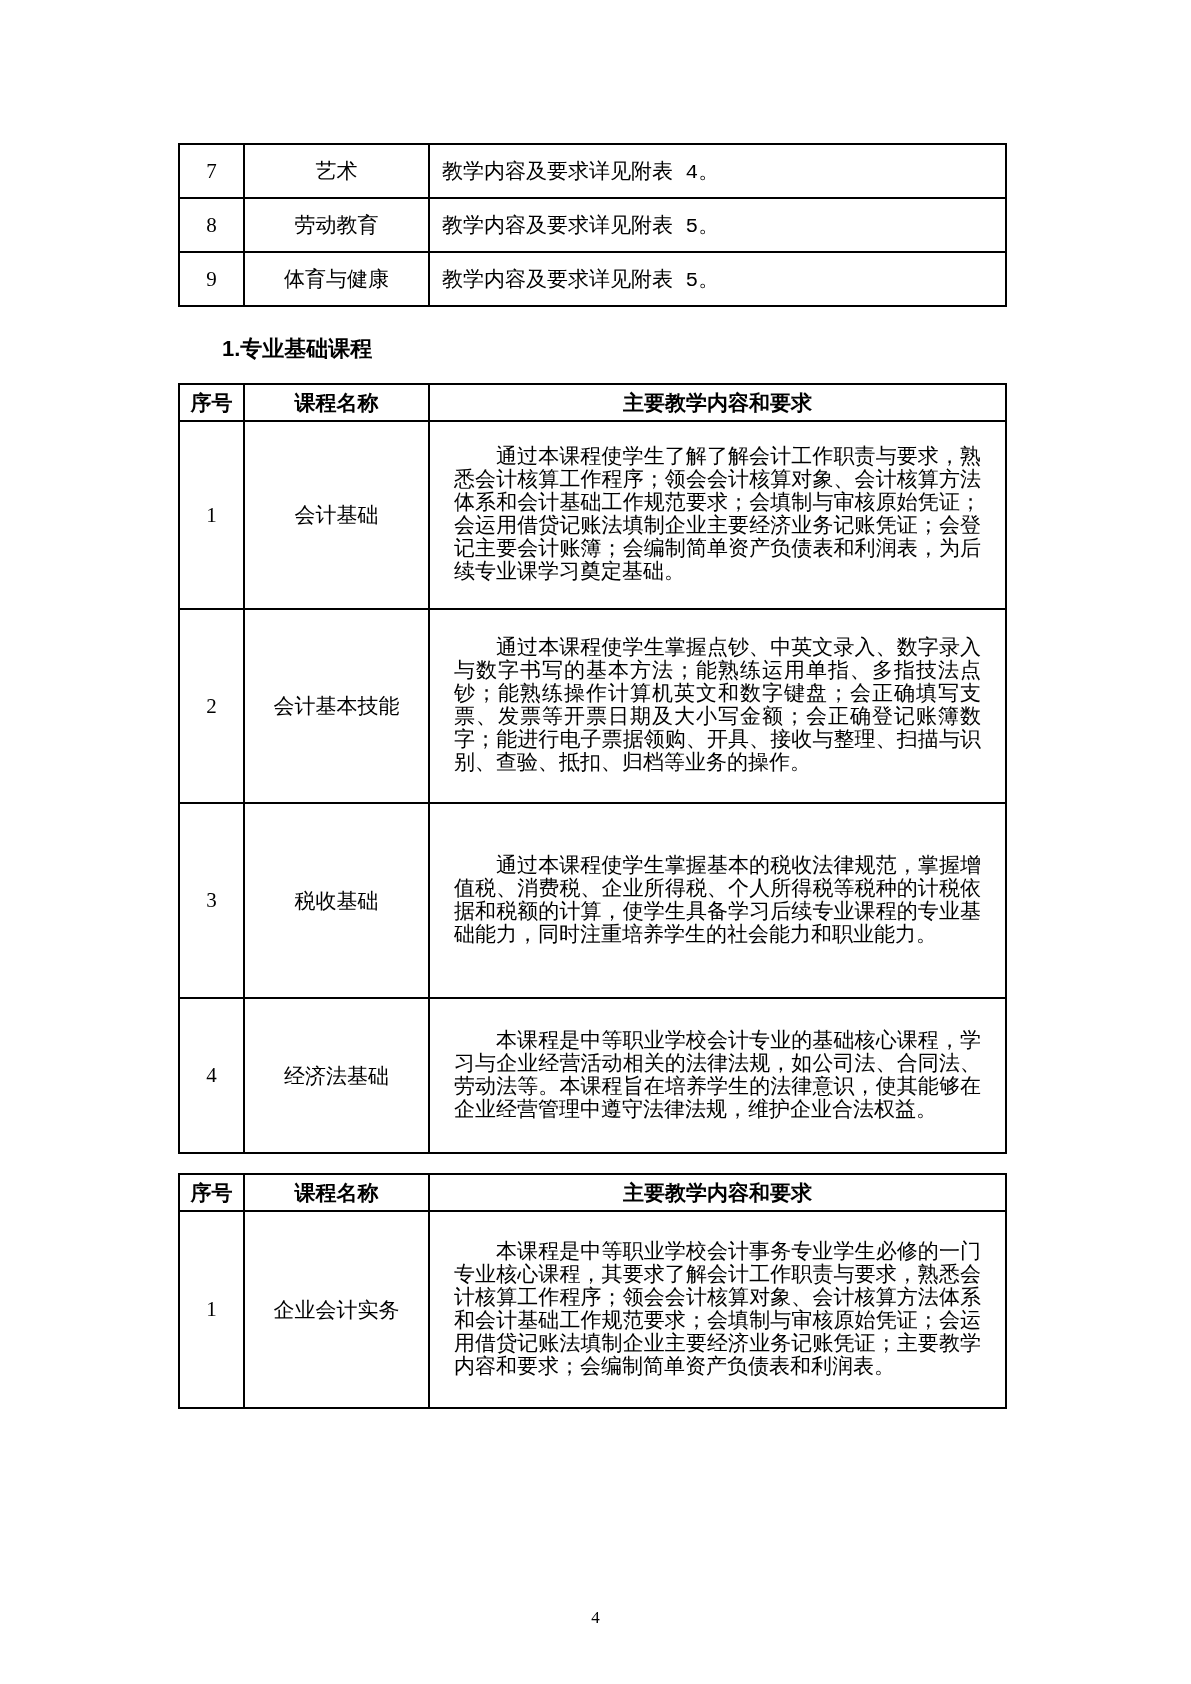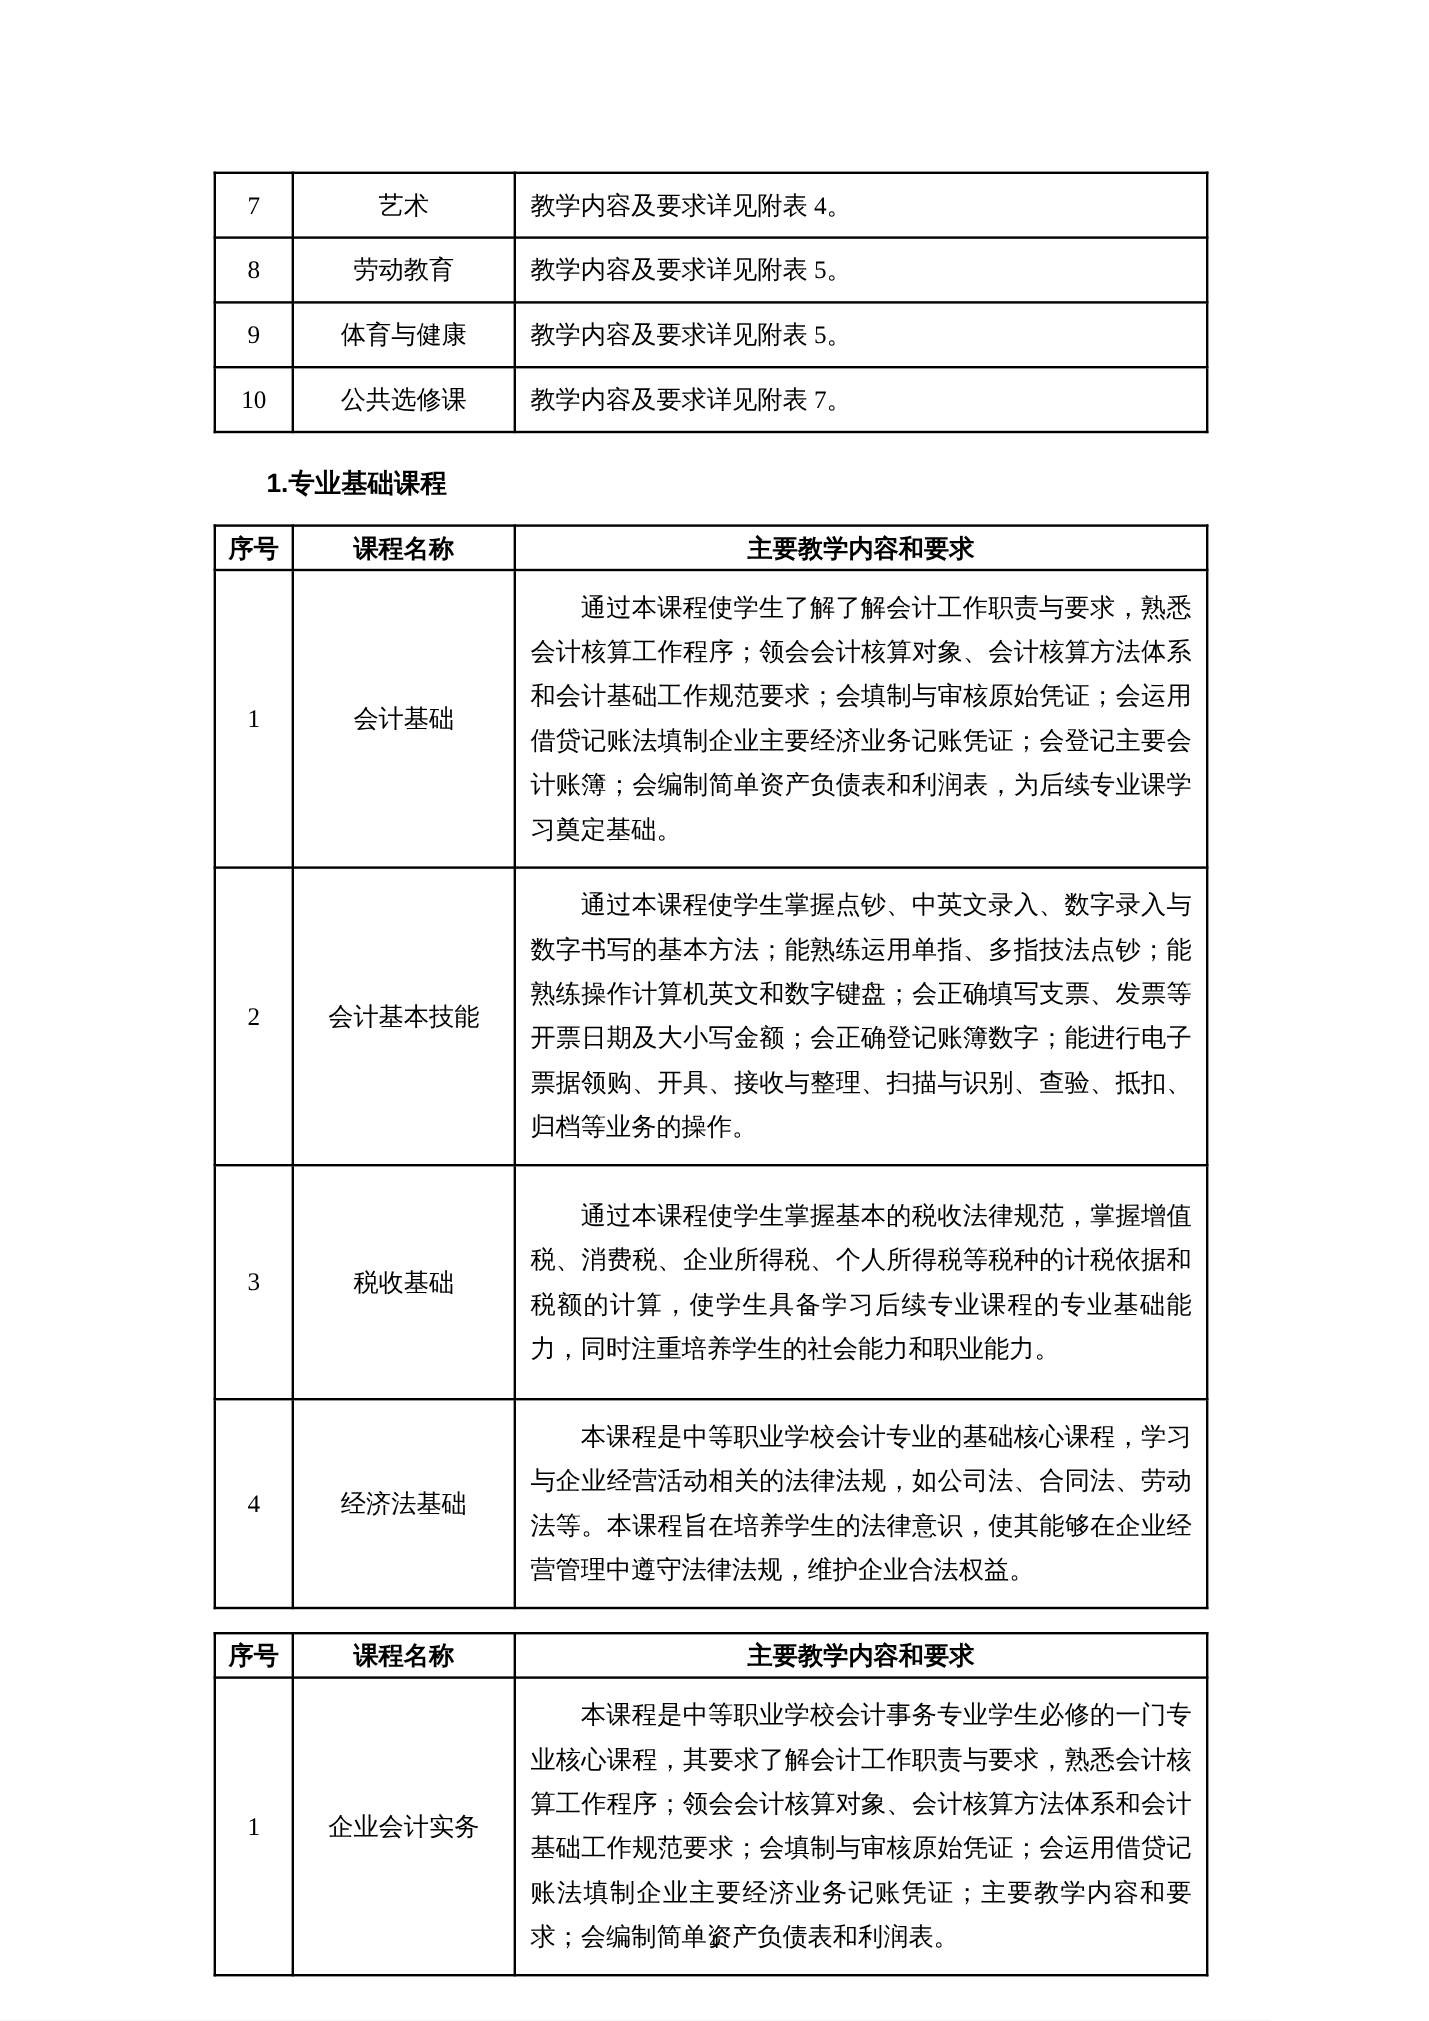--- a/index.html
+++ b/index.html
@@ -22,21 +22,21 @@
     vertical-align:middle;
     font-size:21px;
     color:#000;
     overflow:hidden;
   }
   .col-no{width:65px;}
   .col-course{width:185px;}
   .col-desc{width:577px;}
   .c-no{text-align:center;}
   .c-course{text-align:center;margin-left:39px;}
-  .c-desc{text-align:left;padding:12px 12px;}
+  .c-desc{text-align:left;padding:12px 12px;font-family:Liberation Mono, monospace;}
   
   .top-tbl{margin-top:143px;}
   .top-tbl tr{height:40px;}
   
   .sec-title{
     margin:46px 0 0 140px;
     font-size:23px;
     font-weight:bold;
     font-family:"Liberation Sans","DejaVu Sans",sans-serif;
   }
@@ -49,24 +49,24 @@
   .sub2{margin-top:60px;}
   
   .course-tbl{margin-top:19px;}
   .course-tbl th{
     height:33px;
     font-weight:bold;
     text-align:center;
     font-size:21px;
   }
   .course-tbl .para{
-    margin:0;
+    margin:12px;
     text-indent:2em;
     text-align:justify;
-    line-height:37px;
+    line-height:23px;
     font-size:21px;
   }
   .basic-tbl tbody tr:nth-child(1){height:175px;}
   .basic-tbl tbody tr:nth-child(2){height:194px;}
   .basic-tbl tbody tr:nth-child(3){height:195px;}
   .basic-tbl tbody tr:nth-child(4){height:155px;}
   .core-tbl tbody tr:nth-child(1){height:197px;}
   .page-num{
     position:absolute;
     left:0;right:0;
@@ -94,25 +94,20 @@
       </tr>
       <tr>
         <td class="c-no">8</td>
         <td class="c-course">劳动教育</td>
         <td class="c-desc">教学内容及要求详见附表 5。</td>
       </tr>
       <tr>
         <td class="c-no">9</td>
         <td class="c-course">体育与健康</td>
         <td class="c-desc">教学内容及要求详见附表 5。</td>
-      </tr>
-      <tr>
-        <td class="c-no">10</td>
-        <td class="c-course">公共选修课</td>
-        <td class="c-desc">教学内容及要求详见附表 7。</td>
       </tr>
     </tbody>
   </table>
 
   <h3 class="sub-title">1.专业基础课程</h3>
 
   <table class="tbl course-tbl basic-tbl">
     <colgroup>
         <col class="col-no">
         <col class="col-course">

